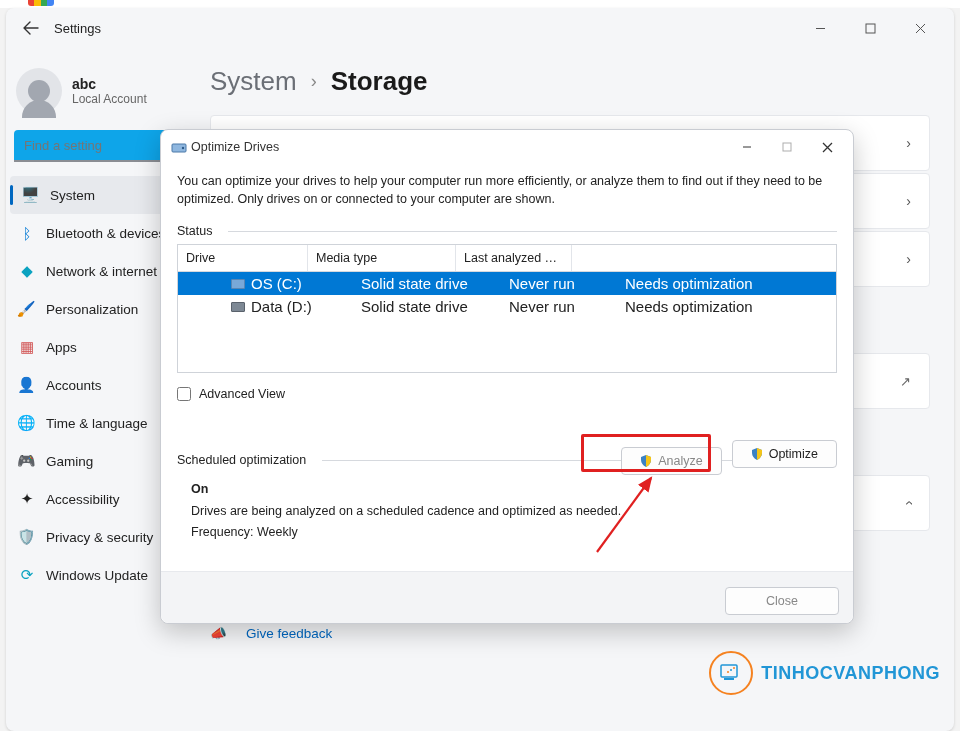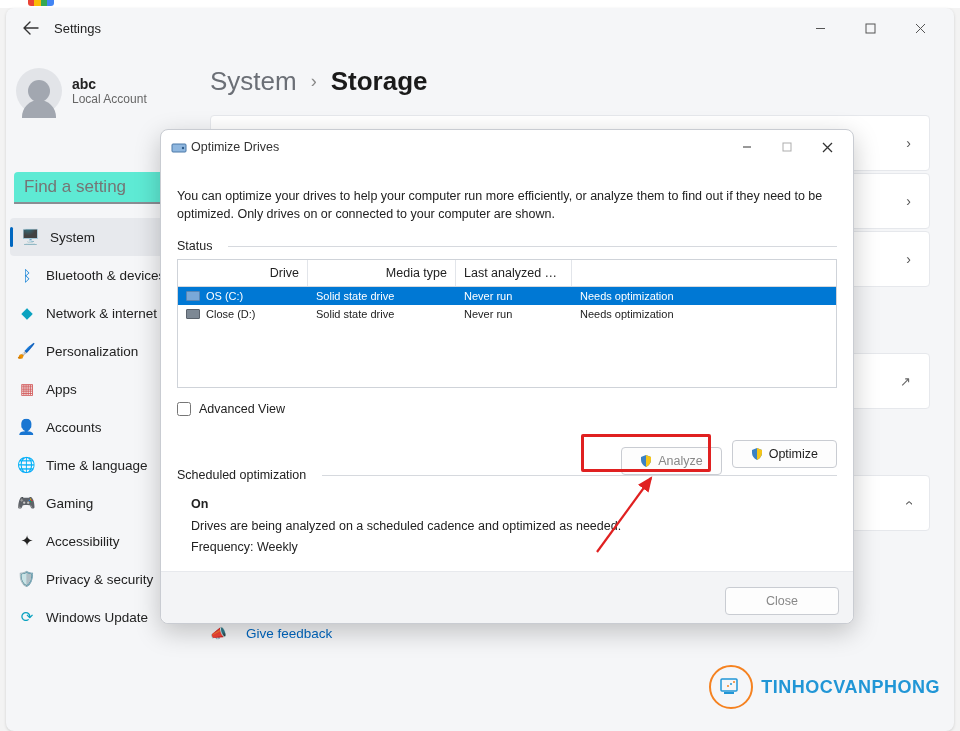--- a/index.html
+++ b/index.html
@@ -21,21 +21,21 @@
 
 
 .sidebar { width: 180px; padding: 12px 0 0 0; }
 .user-block { display: flex; align-items: center; gap: 10px; padding: 8px 10px 16px 10px; }
 .avatar { width: 46px; height: 46px; border-radius: 50%; background: #e2e4e8; display: flex; align-items: center; justify-content: center; }
 .avatar-inner { width: 22px; height: 22px; border-radius: 50%; background: #a2a7b0; position: relative; }
 .avatar-inner::after { content: ""; position: absolute; top: 20px; left: -6px; width: 34px; height: 18px; background: #a2a7b0; border-radius: 18px 18px 0 0; }
 .user-name { font-size: 14px; font-weight: 600; color: #222; }
 .user-sub { font-size: 12px; color: #666; }
 .search-box { margin: 0 8px 14px 8px; }
-.search-box input { width: 100%; height: 32px; border: none; border-bottom: 2px solid #8a8d93; background: #5eead4; padding: 0 10px; font-size: 17px; border-radius: 4px 4px 0 0; outline: none; margin-top: 42px; }
+.search-box input { width: 100%; height: 32px; border: none; border-bottom: 2px solid #8a8d93; background: #0ea5e9; padding: 0 10px; font-size: 13px; border-radius: 4px 4px 0 0; outline: none; }
 .nav { list-style: none; }
 .nav-item { display: flex; align-items: center; gap: 10px; height: 38px; padding: 0 12px; font-size: 13.5px; color: #222; white-space: nowrap; overflow: hidden; position: relative; }
 .nav-item.active { background: #e7e9ed; border-radius: 4px; margin: 0 4px; }
 .nav-item.active::before { content: ""; position: absolute; left: 0; top: 9px; bottom: 9px; width: 3px; background: #0067c0; border-radius: 2px; }
 .nav-icon { width: 18px; height: 18px; display: flex; align-items: center; justify-content: center; font-size: 15px; }
 
 
 .main { flex: 1; padding: 18px 24px 0 24px; position: relative; }
 .breadcrumb { font-size: 26px; color: #666; display: flex; align-items: center; gap: 14px; margin-bottom: 18px; }
 .breadcrumb .current { font-weight: 600; color: #1a1a1a; }
@@ -50,33 +50,33 @@
 .external-icon { font-size: 13px; color: #666; }
 
 
 .dialog { position: absolute; top: 129px; left: 160px; width: 694px; height: 495px; background: #fff; border: 1px solid #c9ccd2; border-radius: 8px; box-shadow: 0 8px 26px rgba(0,0,0,.22); display: flex; flex-direction: column; }
 .dialog-titlebar { height: 34px; display: flex; align-items: center; padding: 0 6px 0 10px; gap: 4px; }
 .dialog-icon { width: 16px; height: 16px; display: inline-flex; align-items: center; justify-content: center; }
 .dialog-title { font-size: 12.5px; color: #333; }
 .dlg-controls { margin-left: auto; display: flex; }
 .dlg-ctrl { width: 40px; height: 28px; display: flex; align-items: center; justify-content: center; color: #333; font-size: 13px; }
 .dialog-body { padding: 8px 16px 0 16px; flex: 1; position: relative; font-size: 12.5px; color: #222; }
-.intro { line-height: 1.45; margin-bottom: 16px; margin-top: 15px; }
+.intro { line-height: 1.45; margin-bottom: 16px; }
 .status-row { display: flex; align-items: center; gap: 16px; margin-bottom: 6px; }
 .status-row .lbl { color: #222; }
 .status-row .hr { flex: 1; height: 1px; background: #d6d9de; }
 .grid { border: 1px solid #cfd3d9; margin-bottom: 14px; }
 .grid-head { display: flex; background: #fff; border-bottom: 1px solid #d6d9de; }
-.grid-head div { padding: 6px 8px; font-size: 12.5px; color: #222; border-right: 1px solid #e2e5ea; white-space: nowrap; overflow: hidden; text-overflow: ellipsis; text-align: right; }
+.grid-head div { padding: 6px 8px; font-size: 12.5px; color: #222; border-right: 1px solid #e2e5ea; white-space: nowrap; overflow: hidden; text-overflow: ellipsis; }
 .col-drive { width: 130px; }
 .col-media { width: 148px; }
 .col-last { width: 116px; }
 .col-status { flex: 1; border-right: none !important; }
 .grid-body { min-height: 100px; }
-.grid-row { display: flex; font-size: 11px; }
+.grid-row { display: flex; font-size: 15px; padding-left: 45px; }
 .grid-row div { padding: 3px 8px; white-space: nowrap; overflow: hidden; }
 .grid-row.selected { background: #0078d4; color: #fff; }
 .drive-cell { display: flex; align-items: center; gap: 6px; }
 .drive-ico { width: 14px; height: 10px; background: #79a8d8; border: 1px solid #5a86b3; border-radius: 1px; position: relative; }
 .drive-ico.dark { background: #7d8894; border-color: #5a626c; }
 .adv-row { display: flex; align-items: center; gap: 8px; margin-bottom: 16px; }
 .adv-row input { width: 14px; height: 14px; }
 .btn-row { position: absolute; right: 16px; top: 276px; display: flex; gap: 10px; }
 .btn { height: 28px; padding: 0 18px; border: 1px solid #c9ccd2; background: #fdfdfd; border-radius: 4px; font-size: 12.5px; display: inline-flex; align-items: center; gap: 6px; color: #222; }
 .btn:first-child { color: #888; margin-top: 7px; }
@@ -86,21 +86,21 @@
 .sched-body { padding: 6px 0 0 14px; display: flex; justify-content: space-between; gap: 16px; }
 .sched-text { font-size: 12.5px; line-height: 1.7; }
 .sched-text .on { font-weight: 600; }
 .dialog-footer { height: 52px; border-top: 1px solid #e7e9ed; background: #f3f4f6; display: flex; align-items: center; justify-content: flex-end; padding: 0 14px; border-radius: 0 0 8px 8px; }
 .btn-close { width: 114px; }
 
 
 .arrow { position: absolute; top: 304px; left: 430px; pointer-events: none; }
 
 
-.watermark { position: absolute; right: 20px; bottom: 22px; display: flex; align-items: center; gap: 8px; }
+.watermark { position: absolute; right: 20px; bottom: 36px; display: flex; align-items: center; gap: 8px; }
 .wm-circle { width: 44px; height: 44px; border: 2px solid #f58220; border-radius: 50%; display: flex; align-items: center; justify-content: center; }
 .wm-text { font-size: 18px; font-weight: 700; color: #2196d6; letter-spacing: .5px; }
 
 
 svg { display: block; }
 </style>
 </head>
 <body>
 
 <div class="browser-peek">
@@ -285,21 +285,21 @@
               </span>
             </div>
             <div class="col-media">Solid state drive</div>
             <div class="col-last">Never run</div>
             <div class="col-status">Needs optimization</div>
           </div>
           <div class="grid-row">
             <div class="col-drive">
               <span class="drive-cell">
                 <span class="drive-ico dark"></span>
-                <span>Close (D:)</span>
+                <span>Data (D:)</span>
               </span>
             </div>
             <div class="col-media">Solid state drive</div>
             <div class="col-last">Never run</div>
             <div class="col-status">Needs optimization</div>
           </div>
         </div>
     </div>
 
     <div class="adv-row">

